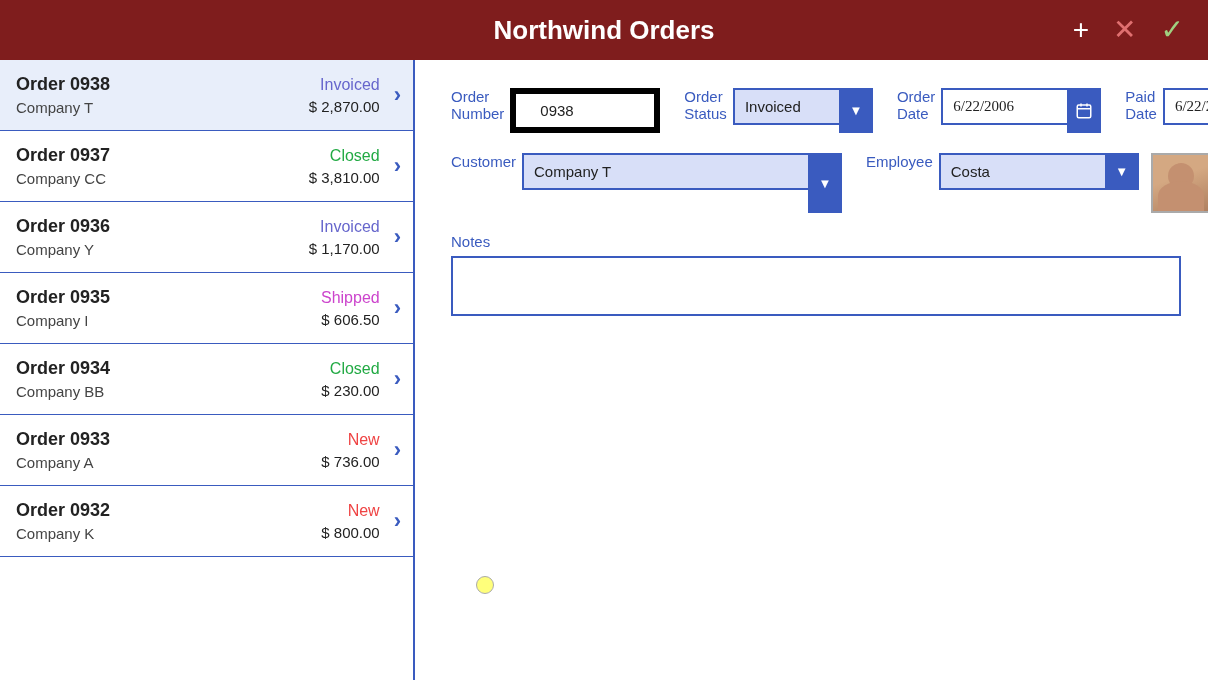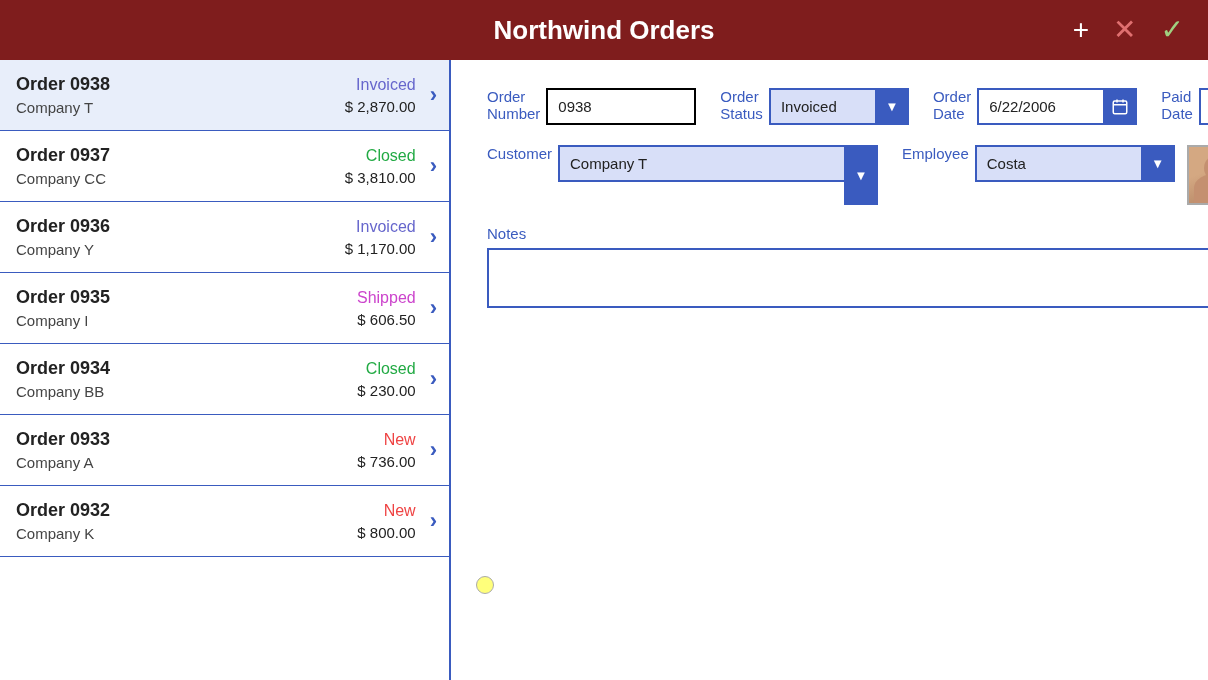--- a/index.html
+++ b/index.html
@@ -46,21 +46,21 @@
     .header-btn.close { color: #e07070; }
 
     
     .main {
       display: flex;
       height: calc(680px - 60px);
     }
 
     
     .order-list {
-      width: 451px;
+      width: 415px;
       border-right: 2px solid #3a5bbf;
       overflow-y: auto;
       background: #fff;
       flex-shrink: 0;
     }
     .order-list::-webkit-scrollbar {
       width: 12px;
     }
     .order-list::-webkit-scrollbar-track {
       background: #f0f0f0;
@@ -140,22 +140,22 @@
       gap: 6px;
     }
 
     .form-label {
       font-size: 15px;
       color: #3a5bbf;
       font-weight: 500;
     }
 
     .form-input {
-      border: 2px solid #000000;
-      padding: 8px 10px;
+      border: 6px solid #000000;
+      padding: 8px 24px;
       font-size: 15px;
       color: #222;
       outline: none;
       background: #fff;
     }
 
     .order-number-input {
       width: 150px;
     }
 
@@ -197,20 +197,21 @@
       display: inline-block;
     }
     .date-input {
       border: 2px solid #3a5bbf;
       padding: 8px 38px 8px 10px;
       font-size: 15px;
       color: #222;
       background: #fff;
       outline: none;
       width: 160px;
+      font-family: Liberation Serif, serif;
     }
     .date-icon {
       position: absolute;
       right: 0;
       top: 0;
       bottom: 0;
       width: 34px;
       background: #3a5bbf;
       display: flex;
       align-items: center;

